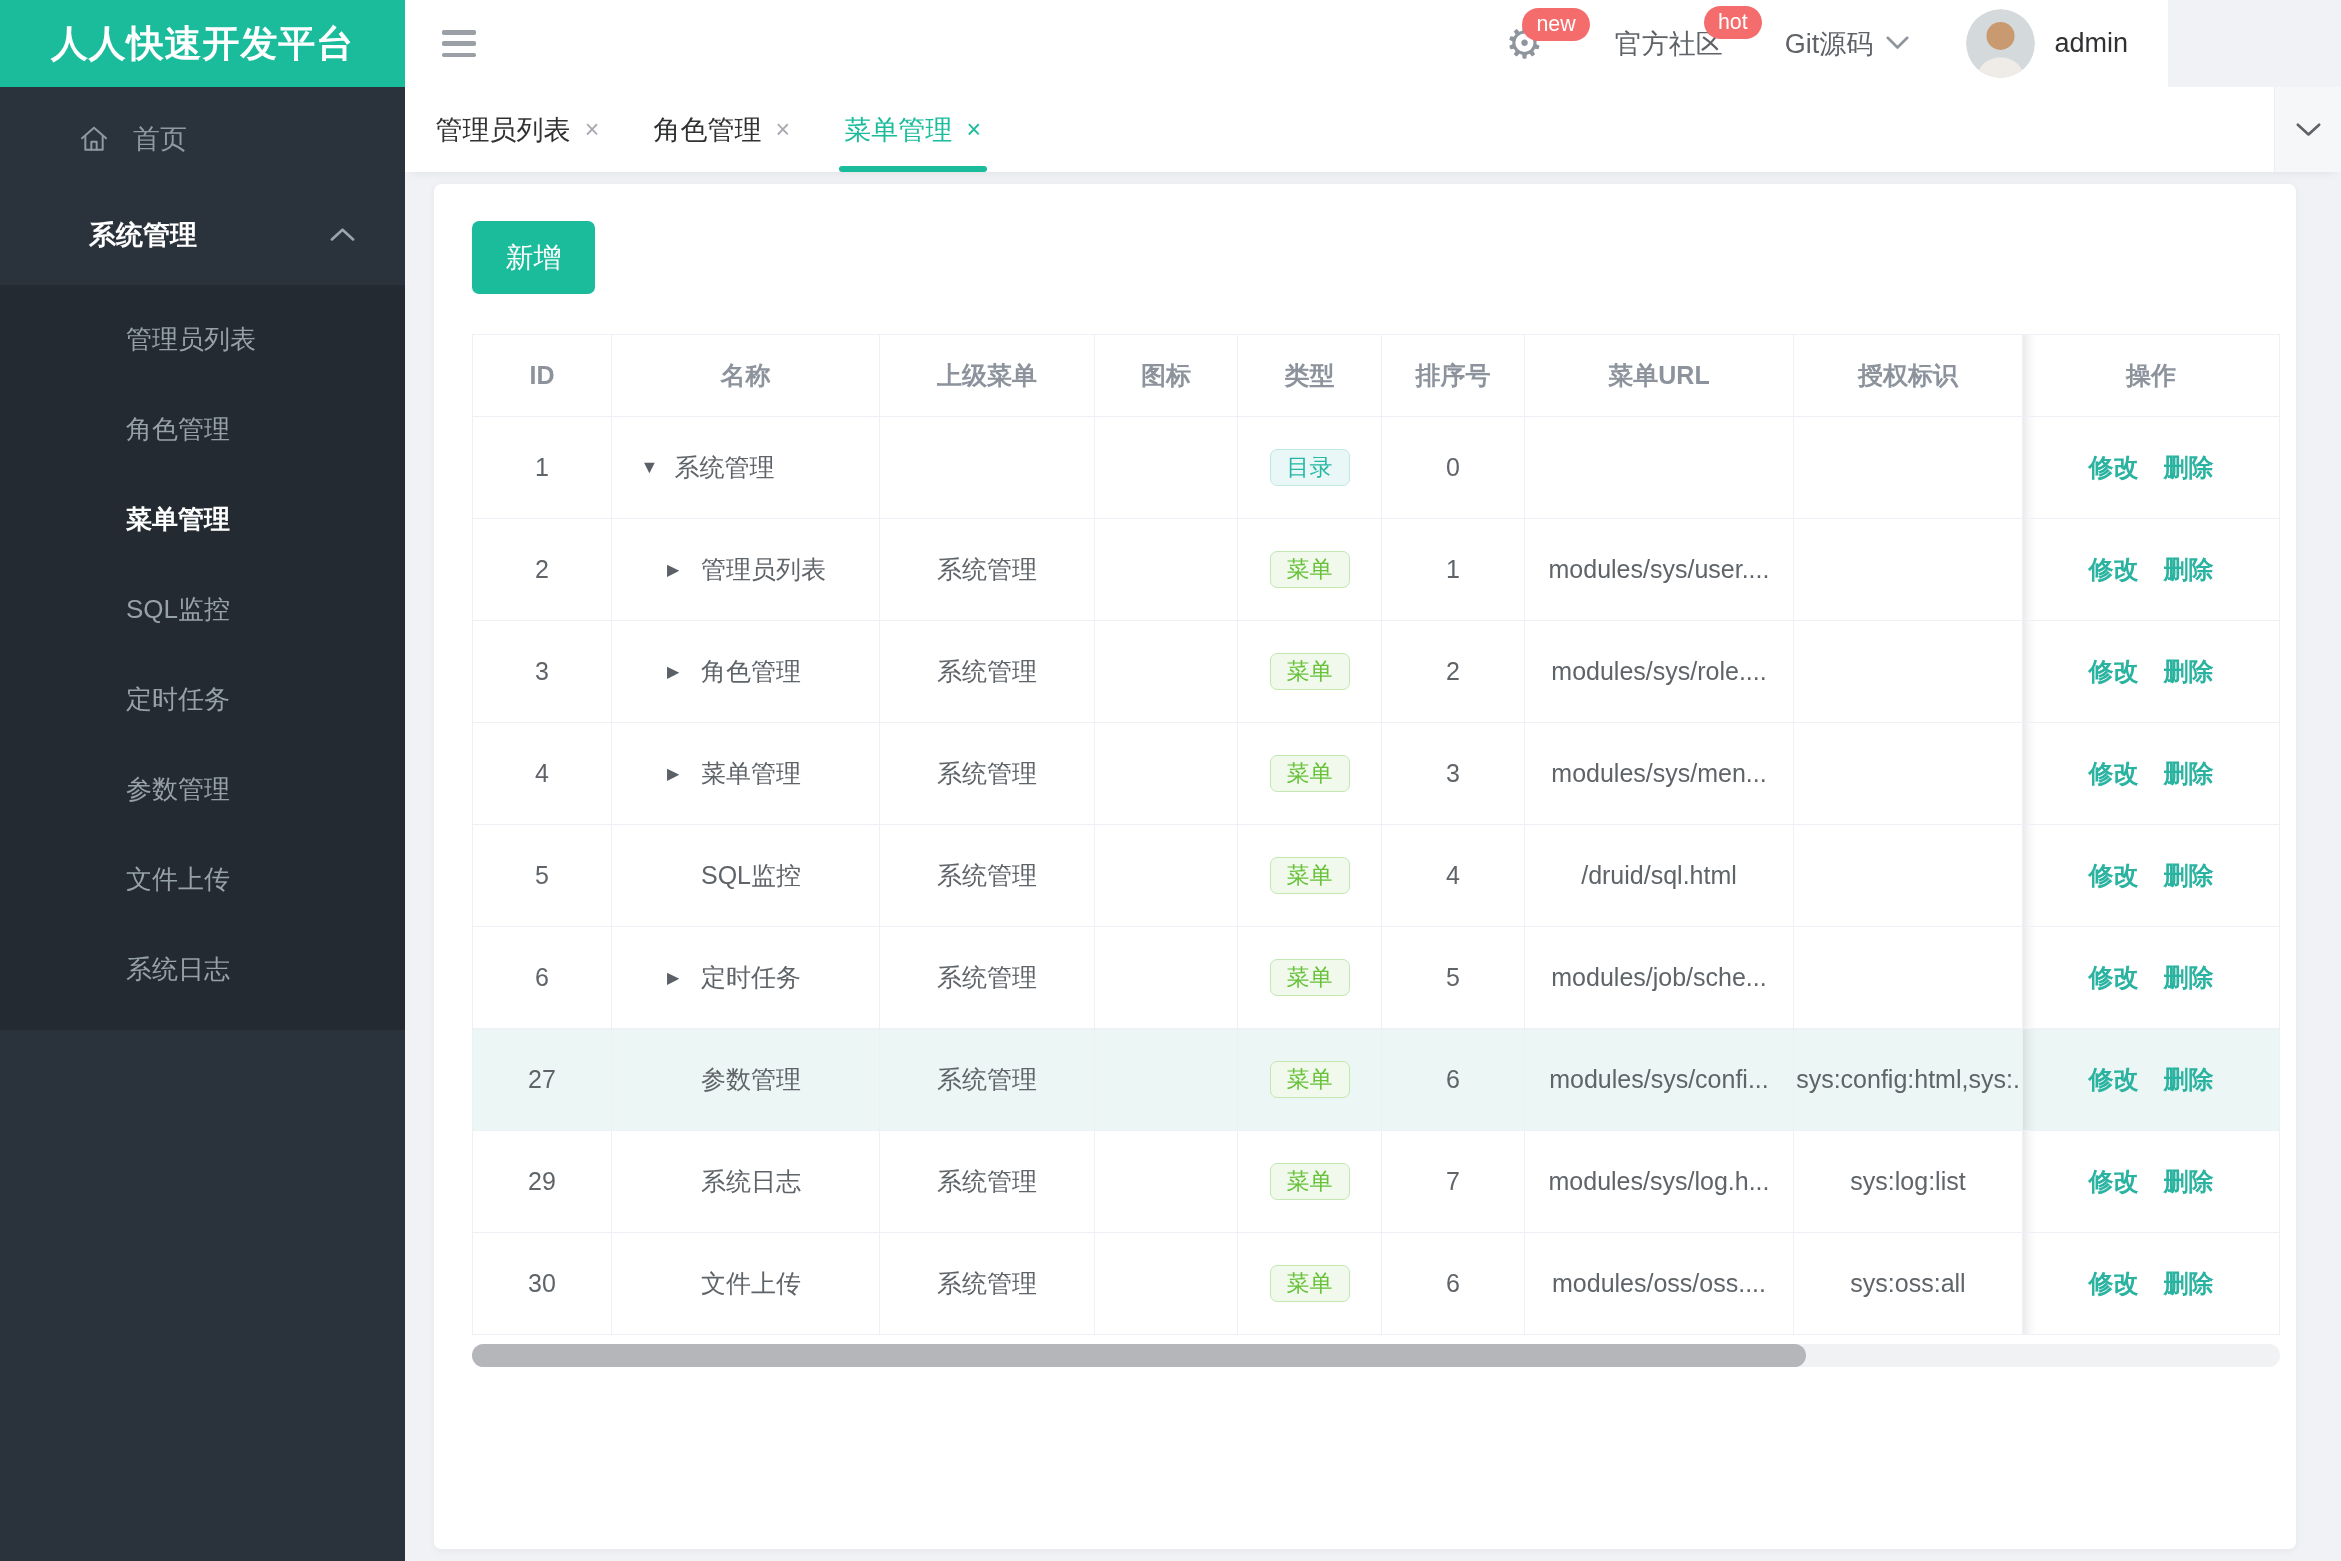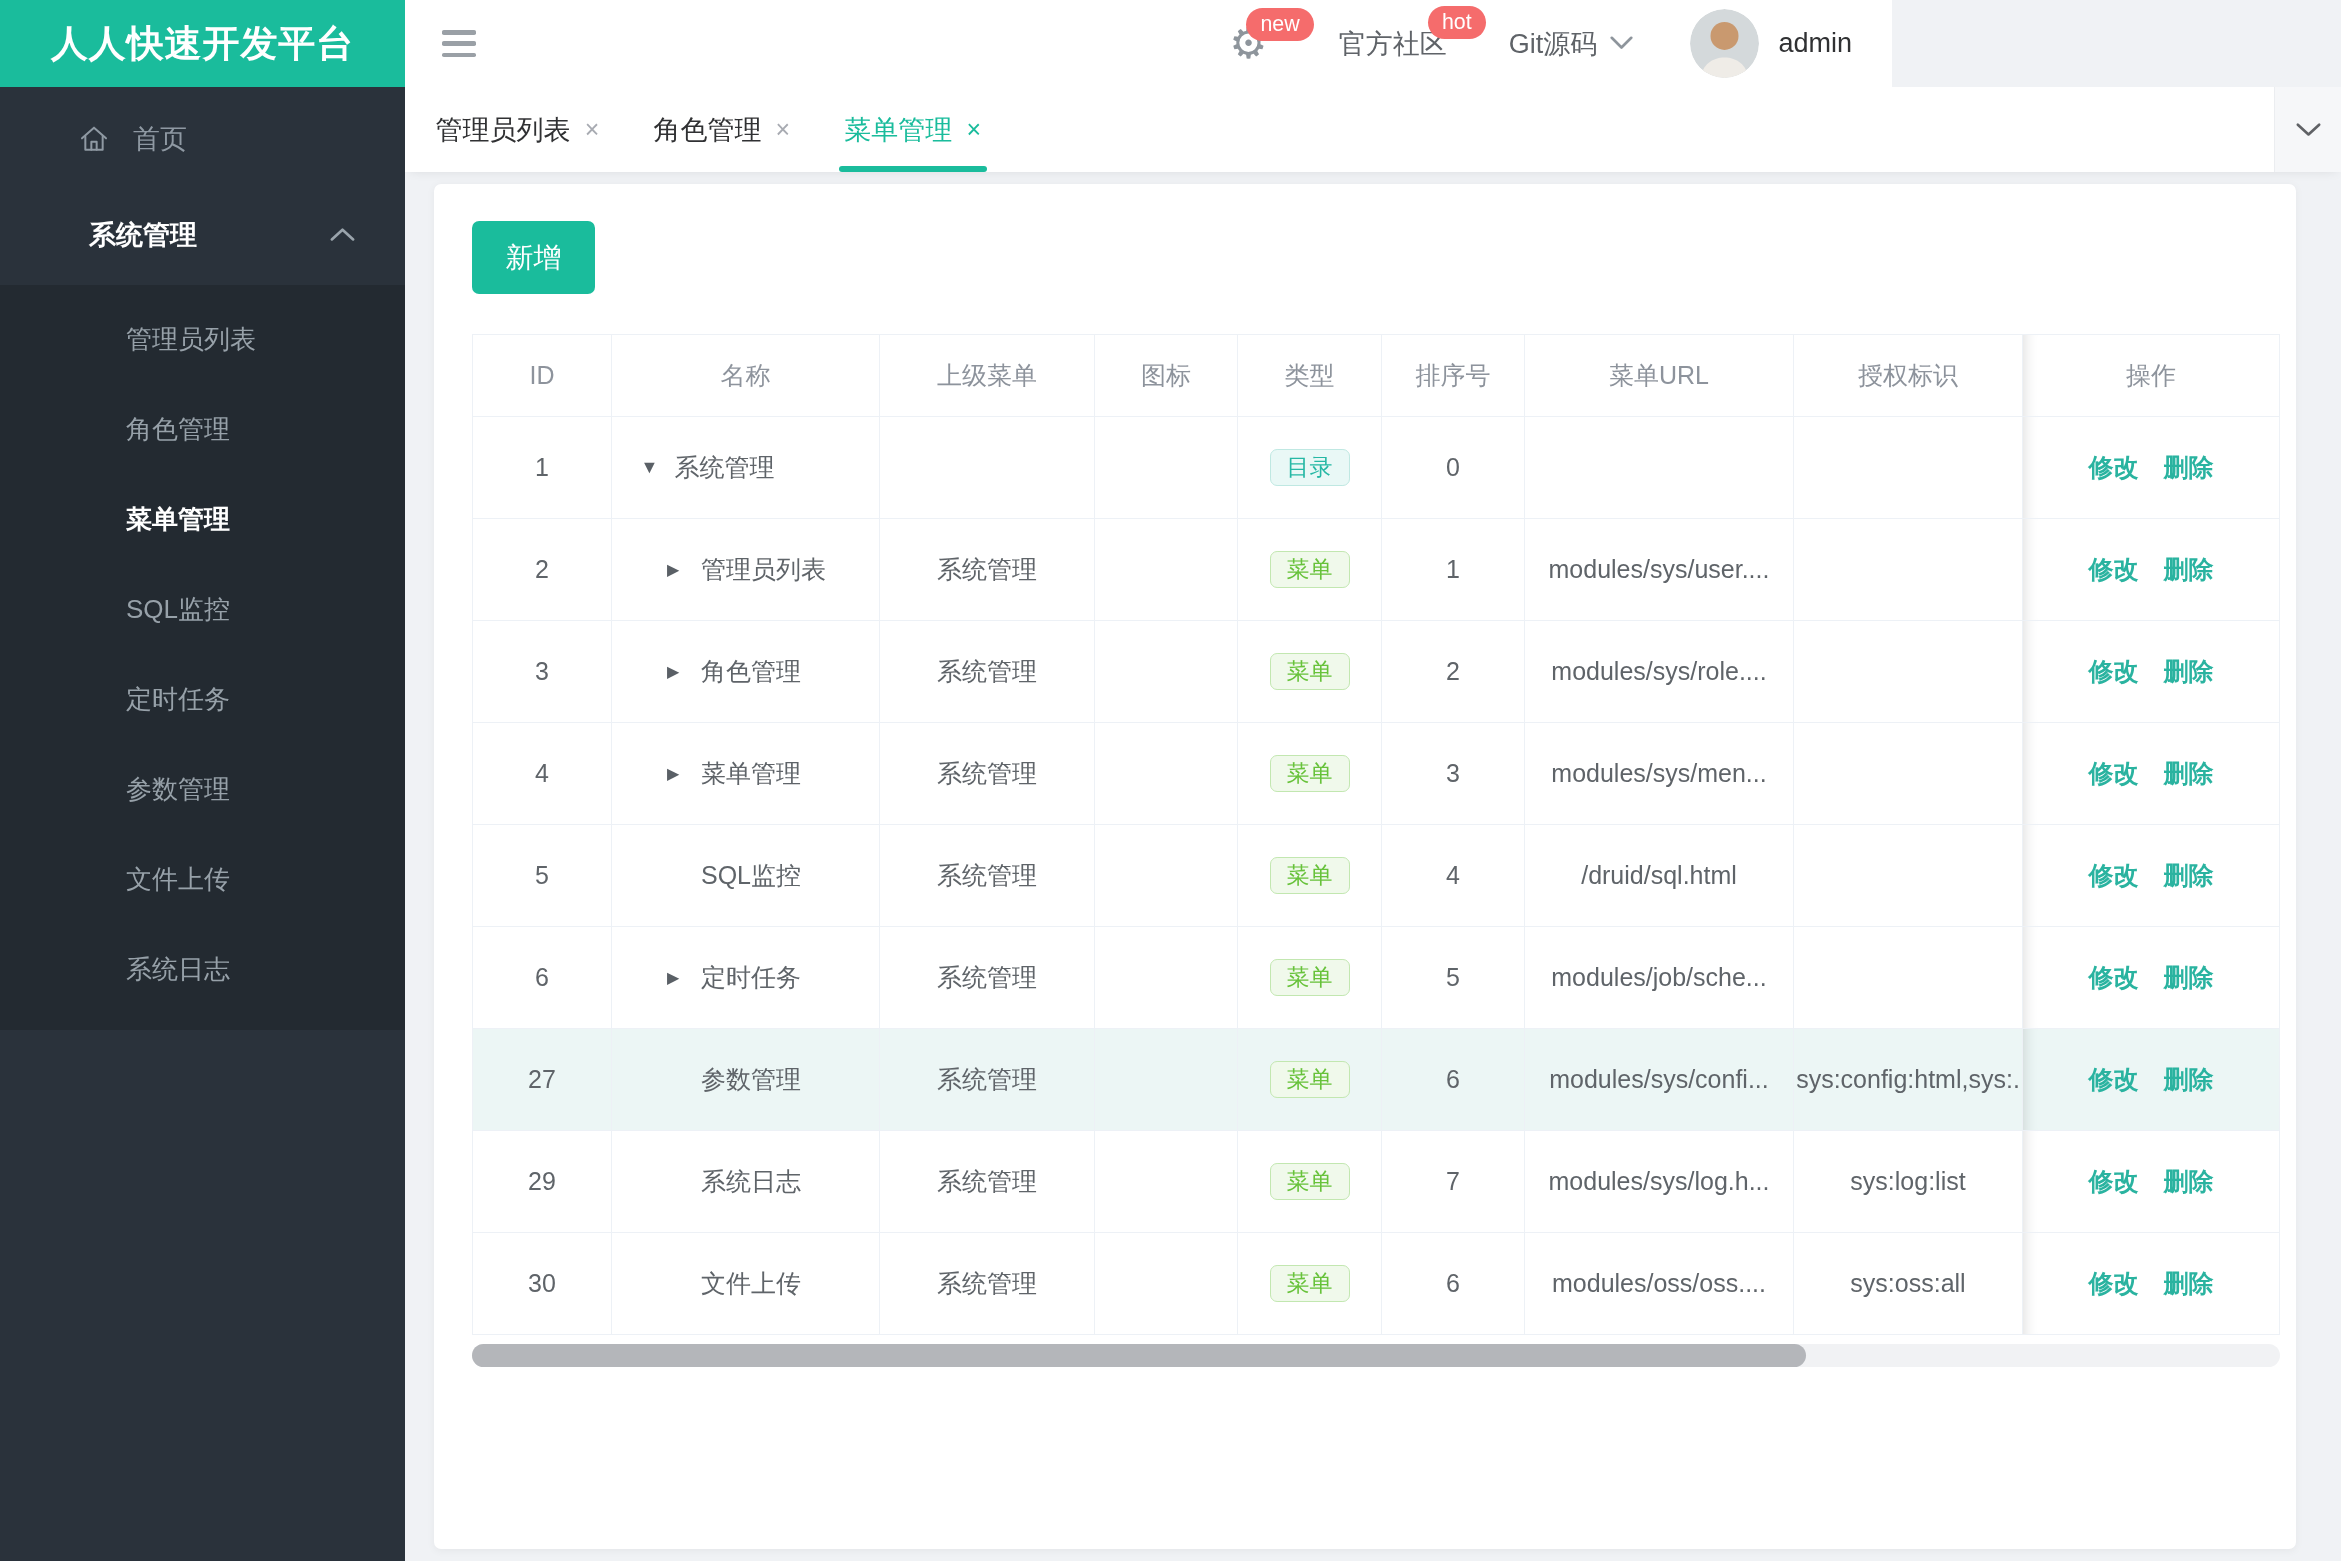--- a/index.html
+++ b/index.html
@@ -2,21 +2,21 @@
 <html style="font-size:14.2px"><head>
 <meta charset="utf-8">
 <style>
   * { margin:0; padding:0; box-sizing:border-box; }
   html,body { width:2342px; height:1562px; overflow:hidden; }
   body {
     font-family:"Liberation Sans","DejaVu Sans",sans-serif;
     background:#f0f2f5; color:#5f6469; position:relative;
   }
   
-  .topbar { position:absolute; left:0; top:0; width:1892px; height:87px; background:#fff; display:flex; z-index:30; }
+  .topbar { position:absolute; left:0; top:0; width:2168px; height:87px; background:#fff; display:flex; z-index:30; }
   .logo { width:405px; height:87px; background:#1abc9c; color:#fff; font-size:37px; font-weight:700;
           display:flex; align-items:center; justify-content:center; letter-spacing:0.9px; }
   .topbar-main { flex:1; display:flex; align-items:center; padding:0 40px 0 37px; }
   .hamburger { width:34px; height:27px; display:flex; flex-direction:column; justify-content:space-between; cursor:pointer; }
   .hamburger span { display:block; height:4.5px; background:#9aa0a6; border-radius:1.8px; }
   .topbar-spacer { flex:1; }
   .top-item { display:flex; align-items:center; position:relative; margin-left:52px; font-size:27px; color:#5f6368; cursor:pointer; }
   .gear { font-size:43px; color:#8e959c; line-height:1; }
   .pill { position:absolute; top:-14.2px; right:-46px; background:#f56c6c; color:#fff; font-size:21.4px;
           padding:2.7px 14.2px; border-radius:890px; font-weight:400; line-height:1.3; }
@@ -48,21 +48,21 @@
                border-left:0.9px solid #ebedf0; display:flex; align-items:center; justify-content:center; cursor:pointer; }
   
   .card { position:absolute; left:434px; top:184px; width:1862px; height:1365px; background:#fff;
           border-radius:7.1px; box-shadow:0 1.8px 9px rgba(0,0,0,.05); }
   .btn-add { position:absolute; left:38px; top:37px; width:123px; height:73px; background:#1abc9c; color:#fff;
              font-size:28px; border:none; border-radius:7.1px; cursor:pointer; font-family:inherit; }
   
   .table-wrap { position:absolute; left:38px; top:150px; width:1808px; }
   table { border-collapse:collapse; table-layout:fixed; width:1808px; font-size:25px; }
   th, td { border:1.8px solid #edf1f6; text-align:center; background:#fff; overflow:hidden; white-space:nowrap; }
-  th { height:82px; color:#8d939c; font-weight:400; font-size:25px; }
+  th { height:82px; color:#8d939c; font-weight:700; font-size:25px; }
   td { height:102px; color:#5f6469; }
   td.name-cell { text-align:left; }
   .caret { display:inline-block; width:34px; color:#5a6066; font-size:18px; vertical-align:middle; }
   .name-text { vertical-align:middle; }
   .tag { display:inline-block; padding:3px 16px; font-size:23px; border-radius:7.1px; line-height:1.3; }
   .tag-dir  { color:#26b8a5; background:#e9f8f6; border:0.9px solid #bfe8e2; }
   .tag-menu { color:#67c23a; background:#f0f9eb; border:0.9px solid #c2e7b0; }
   .op-link { color:#2ab3a0; margin:0 12.5px; cursor:pointer; text-decoration:none;font-weight:bold; }
   tr.hl td { background:#ecf6f5;margin-top:12px; }
   th:last-child, td:last-child { box-shadow:inset 16px 0 14.2px -14.2px rgba(0,0,0,.13); }

